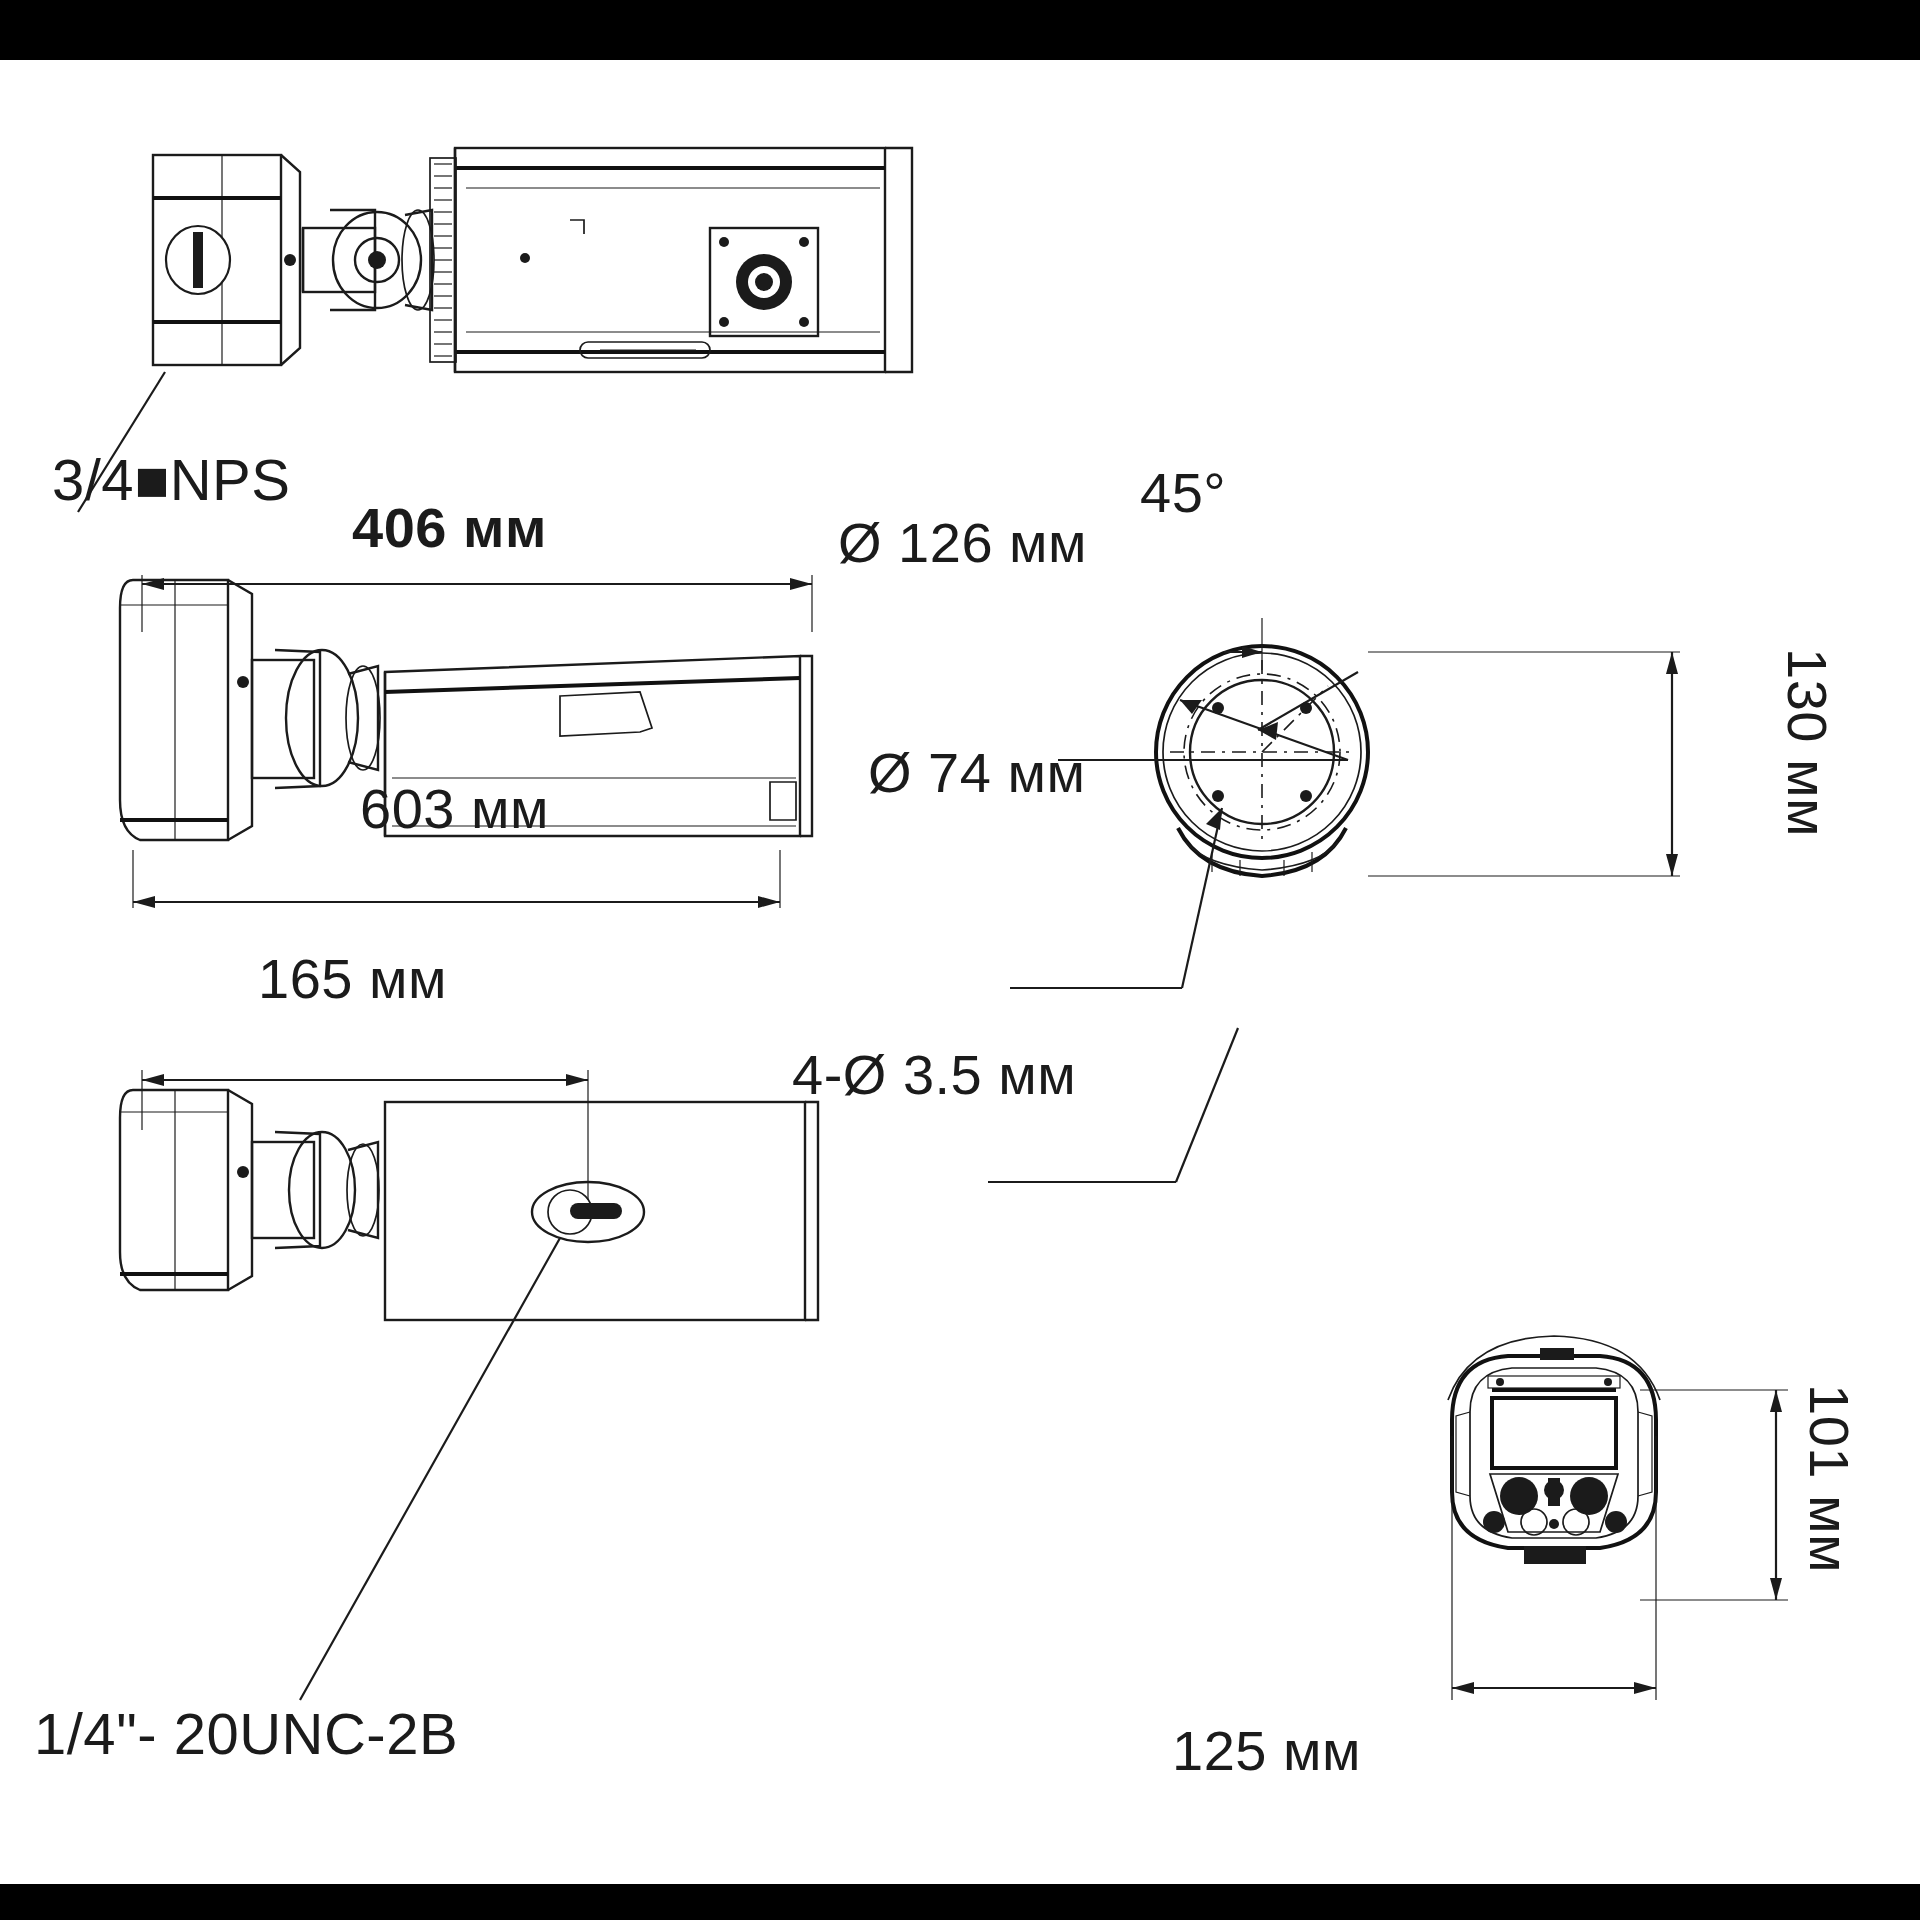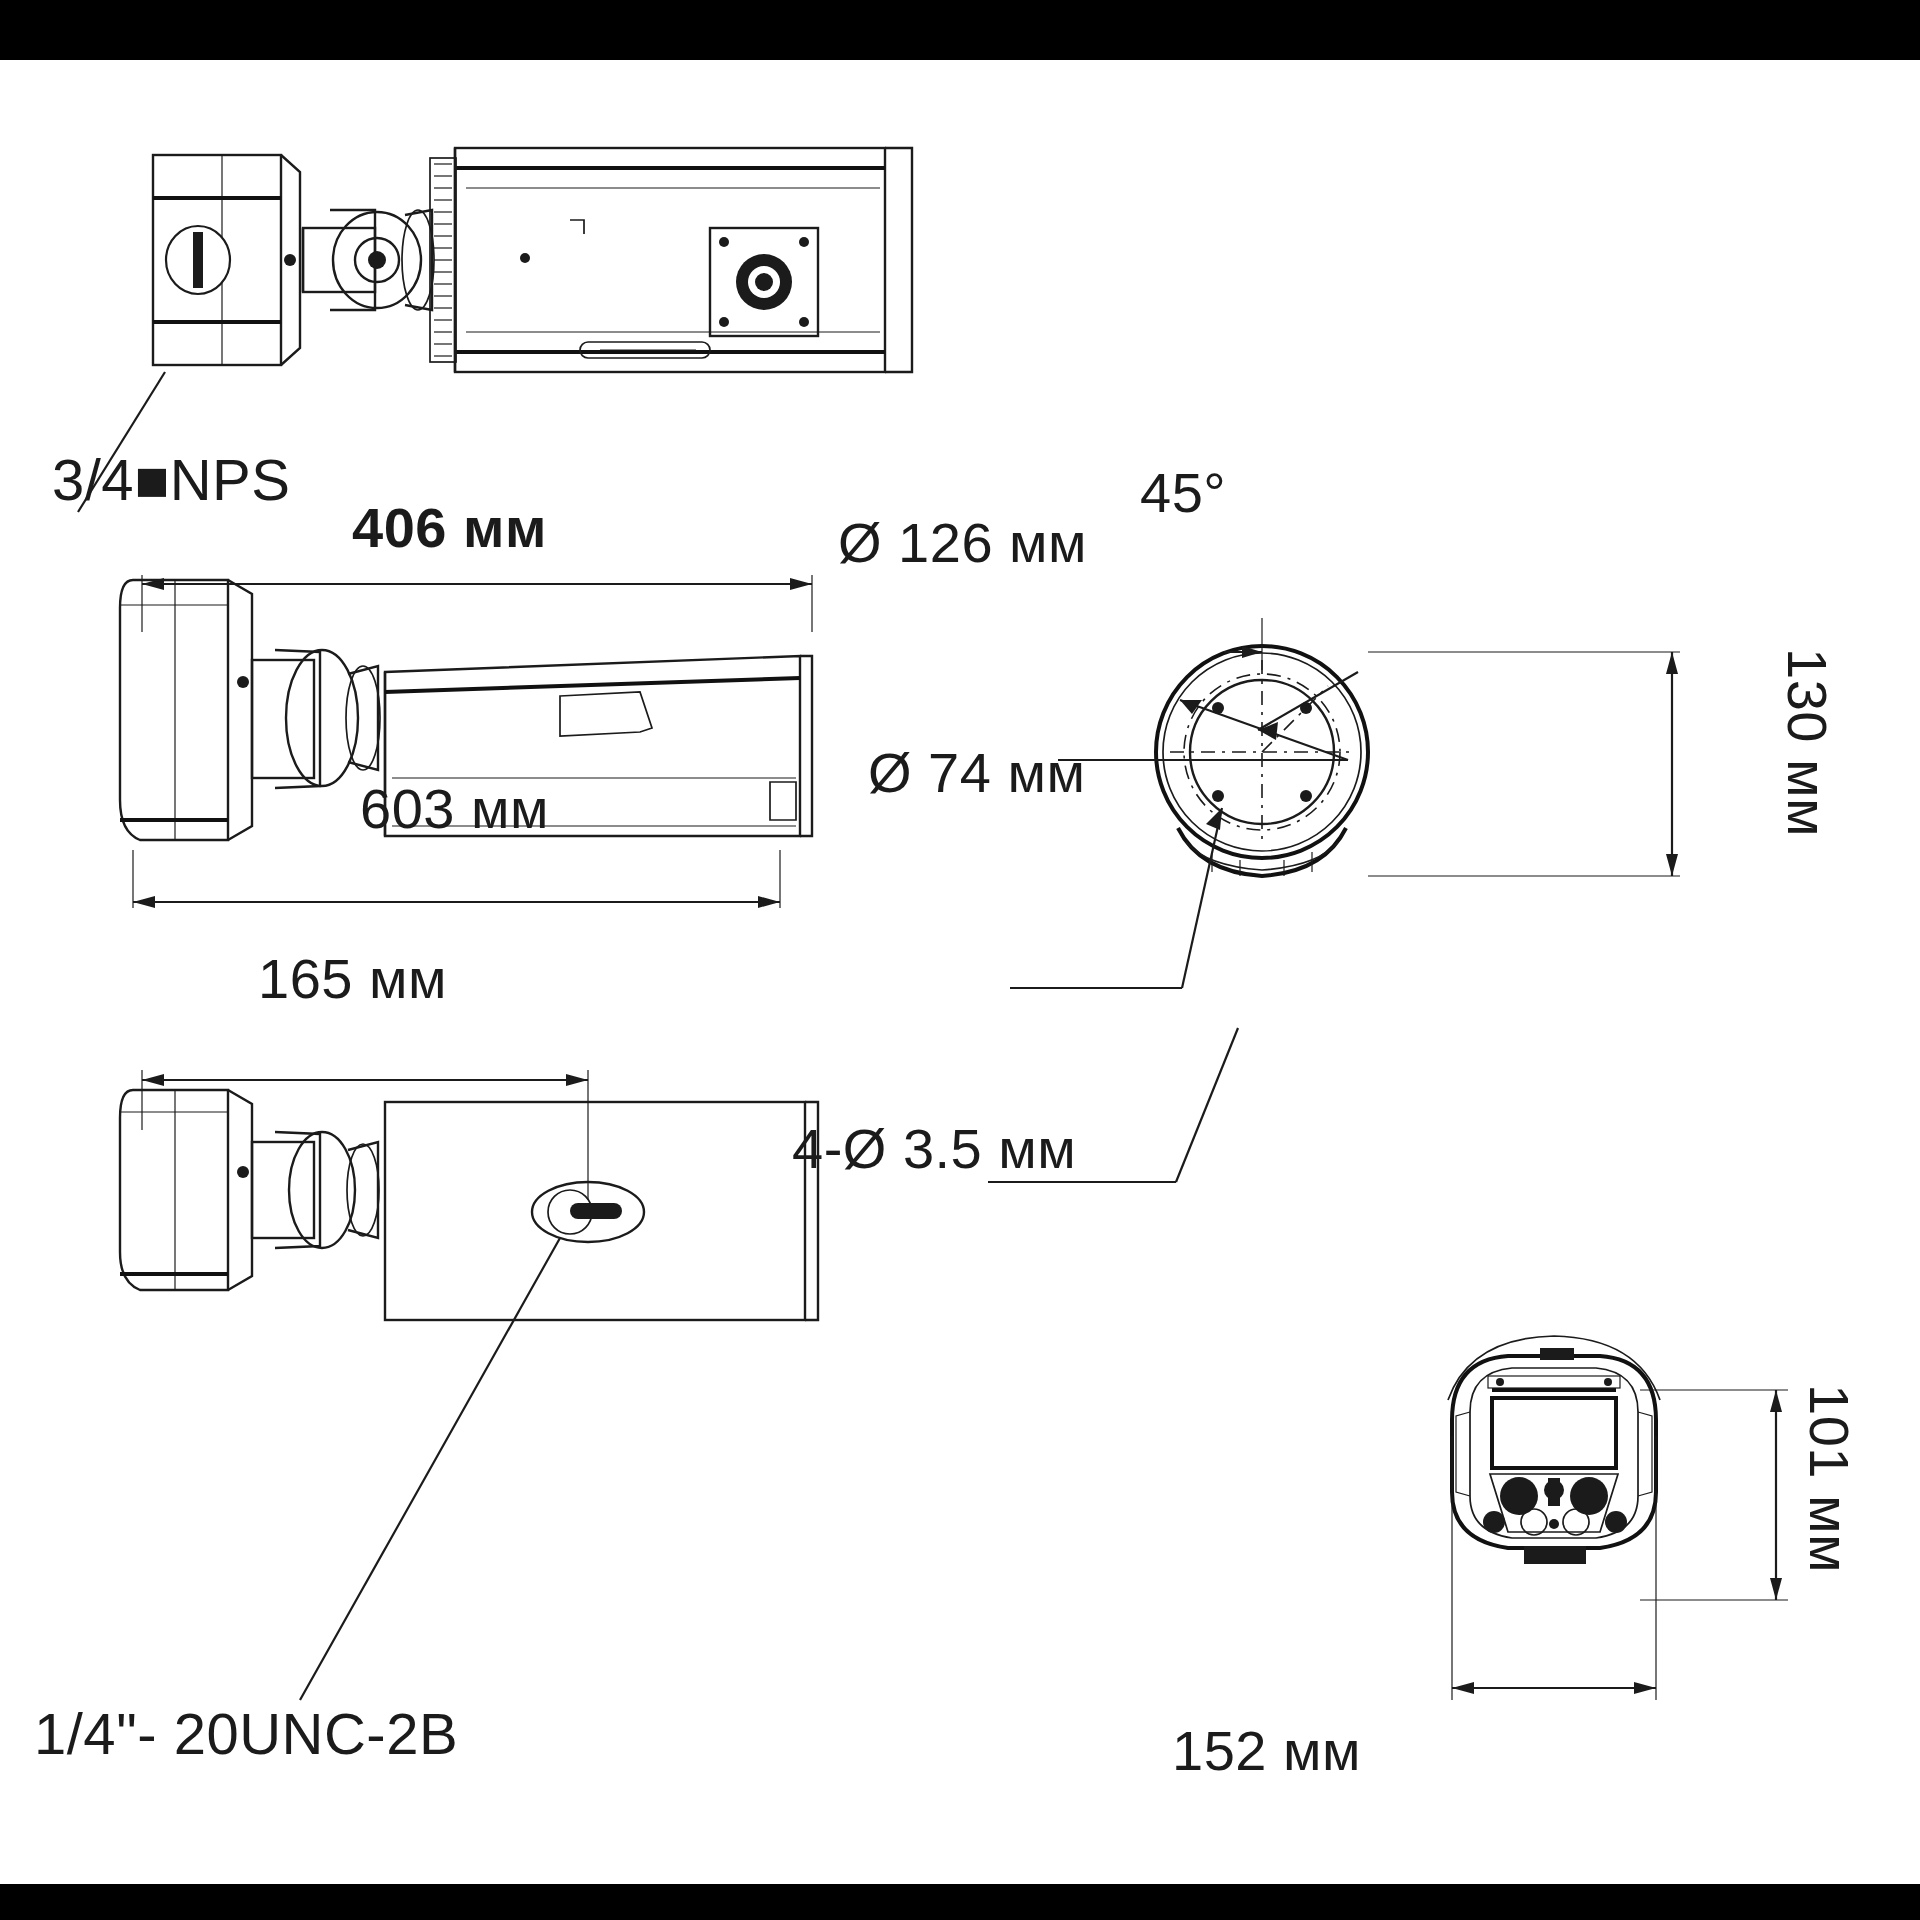--- a/index.html
+++ b/index.html
@@ -287,28 +287,28 @@
     <div class="lbl" style="left:52px; top:386px; font-size:58px;">3/4■NPS</div>
 
     <div class="lbl" style="left:352px; top:435px; font-size:56px;font-weight:bold;">406 мм</div>
 
     <div class="lbl" style="left:360px; top:716px; font-size:56px;">603 мм</div>
 
     <div class="lbl" style="left:838px; top:450px; font-size:56px;">Ø 126 мм</div>
 
     <div class="lbl" style="left:868px; top:680px; font-size:56px;">Ø 74 мм</div>
 
-    <div class="lbl" style="left:792px; top:1056px; font-size:56px;">4-Ø 3.5 мм</div>
+    <div class="lbl" style="left:792px; top:982px; font-size:56px;">4-Ø 3.5 мм</div>
 
     <div class="lbl" style="left:1140px; top:400px; font-size:56px;">45°</div>
 
     <div class="lbl vert" style="left:1840px; top:588px; font-size:56px; transform:rotate(90deg);">130 мм</div>
 
     <div class="lbl" style="left:258px; top:886px; font-size:56px;">165 мм</div>
 
     <div class="lbl" style="left:34px; top:1640px; font-size:58px;">1/4"- 20UNC-2B</div>
 
     <div class="lbl vert" style="left:1862px; top:1324px; font-size:56px; transform:rotate(90deg);">101 мм</div>
 
-    <div class="lbl" style="left:1172px; top:1658px; font-size:56px;">152 мм</div>
+    <div class="lbl" style="left:1172px; top:1658px; font-size:56px;">125 мм</div>
 
   </div>
 </div>
 
 </body></html>

